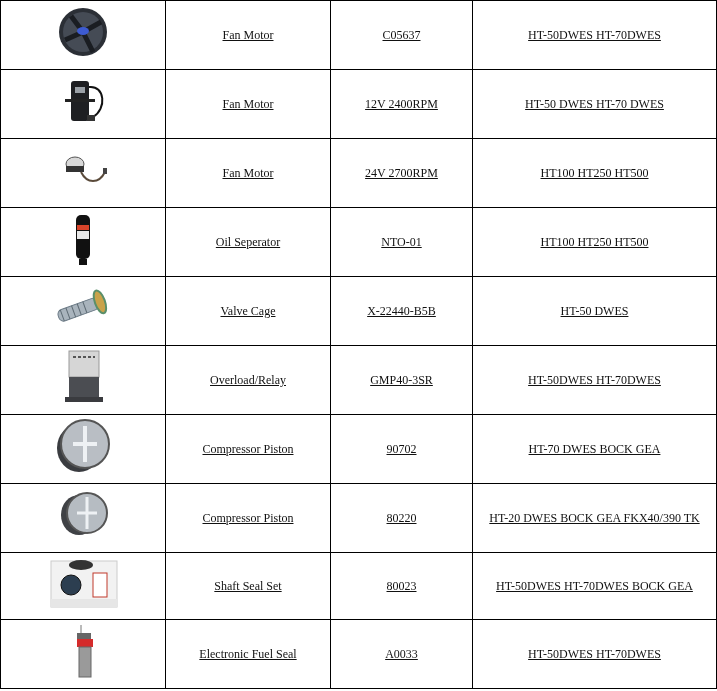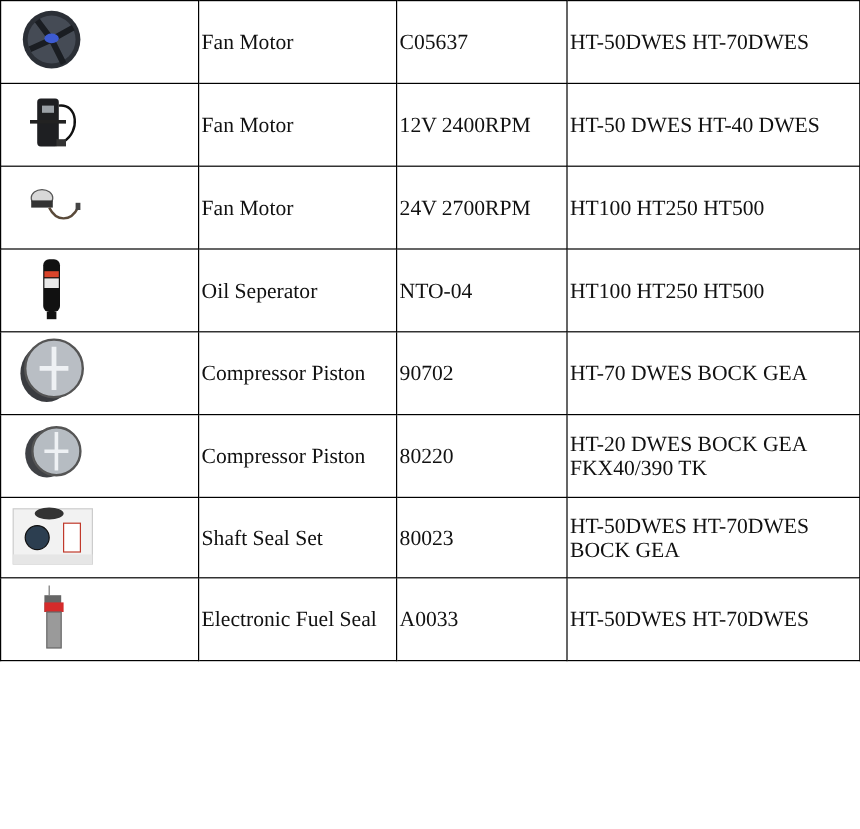--- a/index.html
+++ b/index.html
@@ -1,18 +1,18 @@
 <!DOCTYPE html>
 <html><head>
 <meta charset="utf-8">
 <style>
   html, body { margin: 0; padding: 0; background: #ffffff; }
   body { width: 717px; height: 691px; overflow: hidden; font-family: "Liberation Serif", serif; color: #111; }
   table.parts { border-collapse: collapse; position: absolute; left: 0; top: 0; width: 716px; table-layout: fixed; }
-  table.parts td { border: 1.5px solid #000; vertical-align: middle; font-size: 18px; line-height: 20px; padding: 0 2px; height: 66px; }
+  table.parts td { border: 1.5px solid #000; text-align: center; vertical-align: middle; font-size: 12px; line-height: 20px; padding: 0 2px; height: 66px; text-decoration: underline; }
   col.c-img { width: 165px; }
   col.c-name { width: 165px; }
   col.c-code { width: 142px; }
   col.c-models { width: 244px; }
   .thumb { display: inline-block; width: 80px; height: 60px; position: relative; }
   .thumb svg { width: 80px; height: 60px; }
 </style>
 </head>
 <body>
 
@@ -46,21 +46,21 @@
               <rect x="28" y="10" width="18" height="40" rx="3" fill="#1e1f22"></rect>
               <rect x="32" y="16" width="10" height="6" fill="#9aa0a6"></rect>
               <rect x="22" y="28" width="30" height="3" fill="#222"></rect>
               <path d="M46 16 C62 14 64 38 50 46" stroke="#111" stroke-width="2" fill="none"></path>
               <rect x="44" y="44" width="8" height="6" fill="#333"></rect>
             </svg>
         </span>
       </td>
       <td>Fan Motor</td>
       <td>12V 2400RPM</td>
-      <td>HT-50 DWES HT-40 DWES</td>
+      <td>HT-50 DWES HT-70 DWES</td>
     </tr>
     <tr style="height:69px">
       <td>
         <span class="thumb">
           <svg viewBox="0 0 80 60">
               <ellipse cx="32" cy="24" rx="9" ry="7" fill="#d8d8d8" stroke="#555"></ellipse>
               <rect x="23" y="26" width="18" height="6" fill="#333"></rect>
               <path d="M38 32 C44 44 56 44 62 32" stroke="#5a4a3a" stroke-width="2" fill="none"></path>
               <rect x="60" y="28" width="4" height="6" fill="#444"></rect>
             </svg>
@@ -75,22 +75,53 @@
         <span class="thumb">
           <svg viewBox="0 0 80 60">
               <rect x="33" y="6" width="14" height="44" rx="5" fill="#111"></rect>
               <rect x="34" y="16" width="12" height="5" fill="#d8442a"></rect>
               <rect x="34" y="22" width="12" height="8" fill="#e8e8e8"></rect>
               <rect x="36" y="50" width="8" height="6" fill="#111"></rect>
             </svg>
         </span>
       </td>
       <td>Oil Seperator</td>
-      <td>NTO-04</td>
+      <td>NTO-01</td>
       <td>HT100 HT250 HT500</td>
+    </tr>
+    <tr style="height:69px">
+      <td>
+        <span class="thumb">
+          <svg viewBox="0 0 80 60">
+              <g transform="rotate(-20 40 30)">
+                <rect x="14" y="24" width="42" height="12" rx="5" fill="#a9b4bd" stroke="#6b7a86"></rect>
+                <path d="M18 24 v12 M24 24 v12 M30 24 v12 M36 24 v12 M42 24 v12" stroke="#5e6b74"></path>
+                <ellipse cx="58" cy="30" rx="5" ry="12" fill="#c9a24a" stroke="#5a8f6a" stroke-width="2"></ellipse>
+              </g>
+            </svg>
+        </span>
+      </td>
+      <td>Valve Cage</td>
+      <td>X-22440-B5B</td>
+      <td>HT-50 DWES</td>
+    </tr>
+    <tr style="height:69px">
+      <td>
+        <span class="thumb">
+          <svg viewBox="0 0 80 60">
+              <rect x="26" y="4" width="30" height="26" fill="#d6d6d6" stroke="#999"></rect>
+              <path d="M30 10 h22" stroke="#555" stroke-width="2" stroke-dasharray="3 2"></path>
+              <rect x="26" y="30" width="30" height="22" fill="#4b4d52"></rect>
+              <rect x="22" y="50" width="38" height="5" fill="#3a3b3f"></rect>
+            </svg>
+        </span>
+      </td>
+      <td>Overload/Relay</td>
+      <td>GMP40-3SR</td>
+      <td>HT-50DWES HT-70DWES</td>
     </tr>
     <tr style="height:69px">
       <td>
         <span class="thumb">
           <svg viewBox="0 0 80 60">
               <ellipse cx="36" cy="32" rx="22" ry="24" fill="#3a3c40"></ellipse>
               <circle cx="42" cy="28" r="24" fill="#b9bec4" stroke="#555" stroke-width="2"></circle>
               <path d="M30 28 h24 M42 10 v36" stroke="#eef1f4" stroke-width="4"></path>
             </svg>
         </span>

